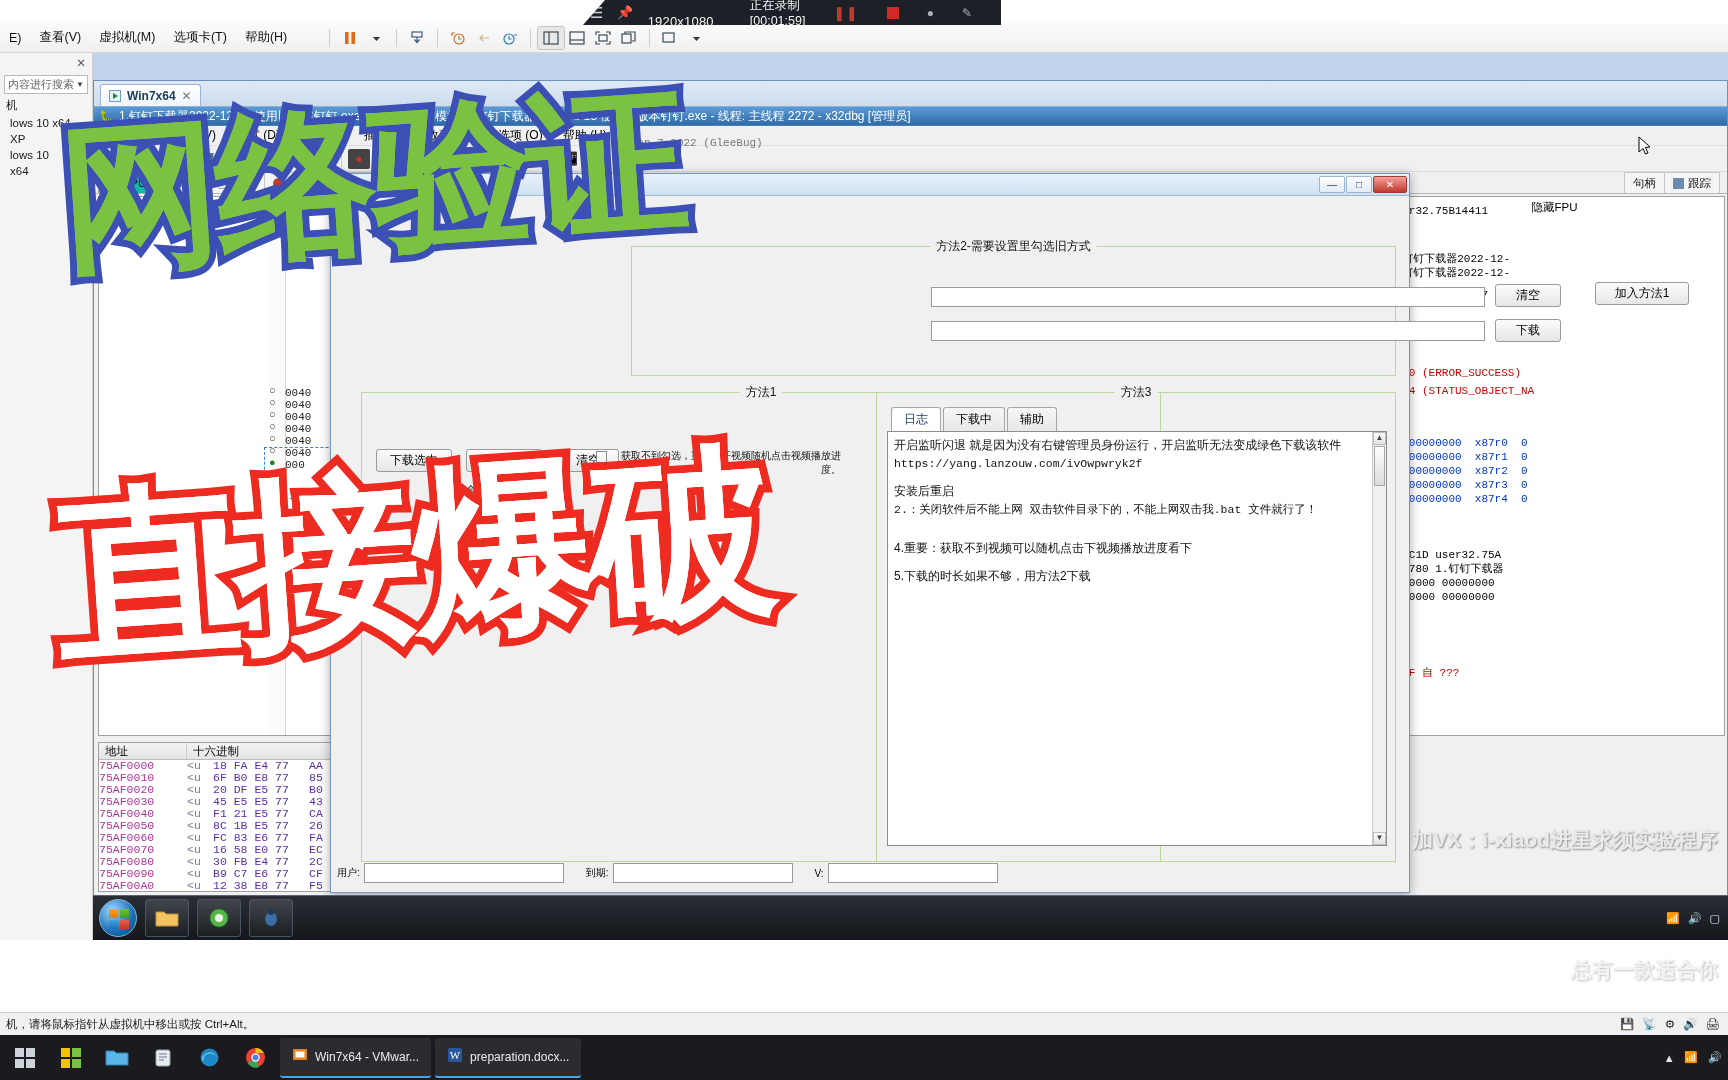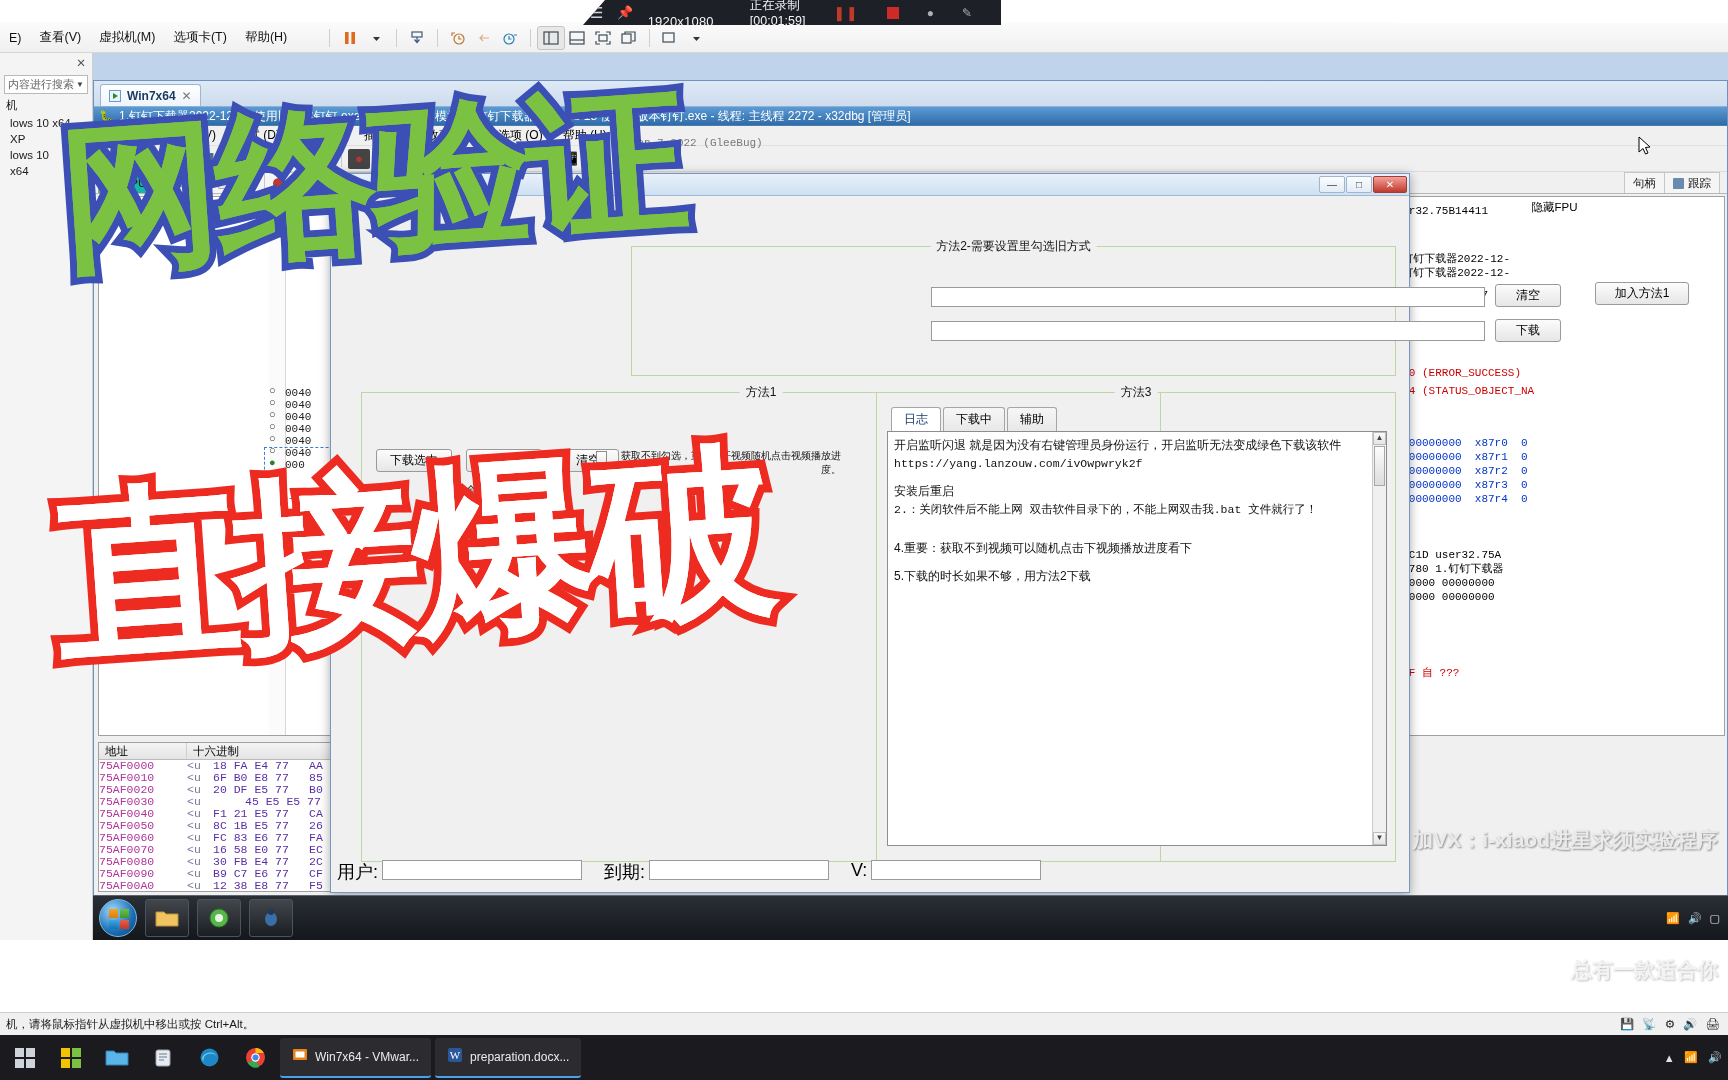--- a/index.html
+++ b/index.html
@@ -232,21 +232,21 @@
     font-size: 12px; color: #111; line-height: 1.55; padding: 4px 6px;
   }
   .logbox .mono { font-family: "Liberation Mono", monospace; font-size: 11.5px; }
   .vscroll { position: absolute; right: 0; top: 0; bottom: 0; width: 14px; background: #f0f0f0; border-left: 1px solid #ccc; }
   .vscroll .thumb { position: absolute; left: 1px; right: 1px; top: 14px; height: 40px;
       background: linear-gradient(#fdfdfd,#dcdcdc); border: 1px solid #a8a8a8; }
   .vscroll .arr { position:absolute; left:0; right:0; height:13px; display:flex; align-items:center;
       justify-content:center; font-size:8px; color:#444; background:linear-gradient(#fafafa,#e4e4e4); border:1px solid #bdbdbd;}
 
   .bottomfields { position: absolute; left: 6px; bottom: 8px; right: 6px; height: 26px;
-     display: flex; align-items: flex-start; font-size: 18px; gap: 4px; }
+     display: flex; align-items: center; font-size: 10px; gap: 4px; }
 
   
   .overlay-green {
     position: absolute; left: 60px; top: 106px; z-index: 60;
     font-family: "DejaVu Sans", "Liberation Sans", sans-serif;
     font-size: 160px; font-weight: 900; line-height: .92;
     color: #7cc242;
     -webkit-text-stroke: 14px #3b4fb5;
     paint-order: stroke fill;
     transform: rotate(-4deg);
@@ -594,21 +594,21 @@
 
         <div class="dump">
           <div class="dump-hdr">
             <div style="width:88px">地址</div>
             <div style="width:200px">十六进制</div>
           </div>
           <div id="dump-rows">
               <div class="dump-row"><span class="dump-addr">75AF0000</span><span class="dump-lbl">&lt;u</span><span class="dump-hex" style="display: inline-block; width: 96px;">18 FA E4 77</span><span class="dump-hex">AA 89 E7 7</span></div>
               <div class="dump-row"><span class="dump-addr">75AF0010</span><span class="dump-lbl">&lt;u</span><span class="dump-hex" style="display: inline-block; width: 96px;">6F B0 E8 77</span><span class="dump-hex">85 DF E5 7</span></div>
               <div class="dump-row"><span class="dump-addr">75AF0020</span><span class="dump-lbl">&lt;u</span><span class="dump-hex" style="display: inline-block; width: 96px;">20 DF E5 77</span><span class="dump-hex">B0 22 E5 7</span></div>
-              <div class="dump-row"><span class="dump-addr">75AF0030</span><span class="dump-lbl">&lt;u</span><span class="dump-hex" style="display: inline-block; width: 96px; margin-left: 32px;">45 E5 E5 77</span><span class="dump-hex">43 BB E6 7</span></div>
+              <div class="dump-row"><span class="dump-addr">75AF0030</span><span class="dump-lbl">&lt;u</span><span class="dump-hex" style="display: inline-block; width: 96px;">45 E5 E5 77</span><span class="dump-hex">43 BB E6 7</span></div>
               <div class="dump-row"><span class="dump-addr">75AF0040</span><span class="dump-lbl">&lt;u</span><span class="dump-hex" style="display: inline-block; width: 96px;">F1 21 E5 77</span><span class="dump-hex">CA B4 E7 7</span></div>
               <div class="dump-row"><span class="dump-addr">75AF0050</span><span class="dump-lbl">&lt;u</span><span class="dump-hex" style="display: inline-block; width: 96px;">8C 1B E5 77</span><span class="dump-hex">26 E1 E5 7</span></div>
               <div class="dump-row"><span class="dump-addr">75AF0060</span><span class="dump-lbl">&lt;u</span><span class="dump-hex" style="display: inline-block; width: 96px;">FC 83 E6 77</span><span class="dump-hex">FA 23 E7 7</span></div>
               <div class="dump-row"><span class="dump-addr">75AF0070</span><span class="dump-lbl">&lt;u</span><span class="dump-hex" style="display: inline-block; width: 96px;">16 58 E0 77</span><span class="dump-hex">EC 00 E5 7</span></div>
               <div class="dump-row"><span class="dump-addr">75AF0080</span><span class="dump-lbl">&lt;u</span><span class="dump-hex" style="display: inline-block; width: 96px;">30 FB E4 77</span><span class="dump-hex">2C FF E4 7</span></div>
               <div class="dump-row"><span class="dump-addr">75AF0090</span><span class="dump-lbl">&lt;u</span><span class="dump-hex" style="display: inline-block; width: 96px;">B9 C7 E6 77</span><span class="dump-hex">CF 23 E5 7</span></div>
               <div class="dump-row"><span class="dump-addr">75AF00A0</span><span class="dump-lbl">&lt;u</span><span class="dump-hex" style="display: inline-block; width: 96px;">12 38 E8 77</span><span class="dump-hex">F5 45 E6 7</span></div>
             </div>
         </div>
 

